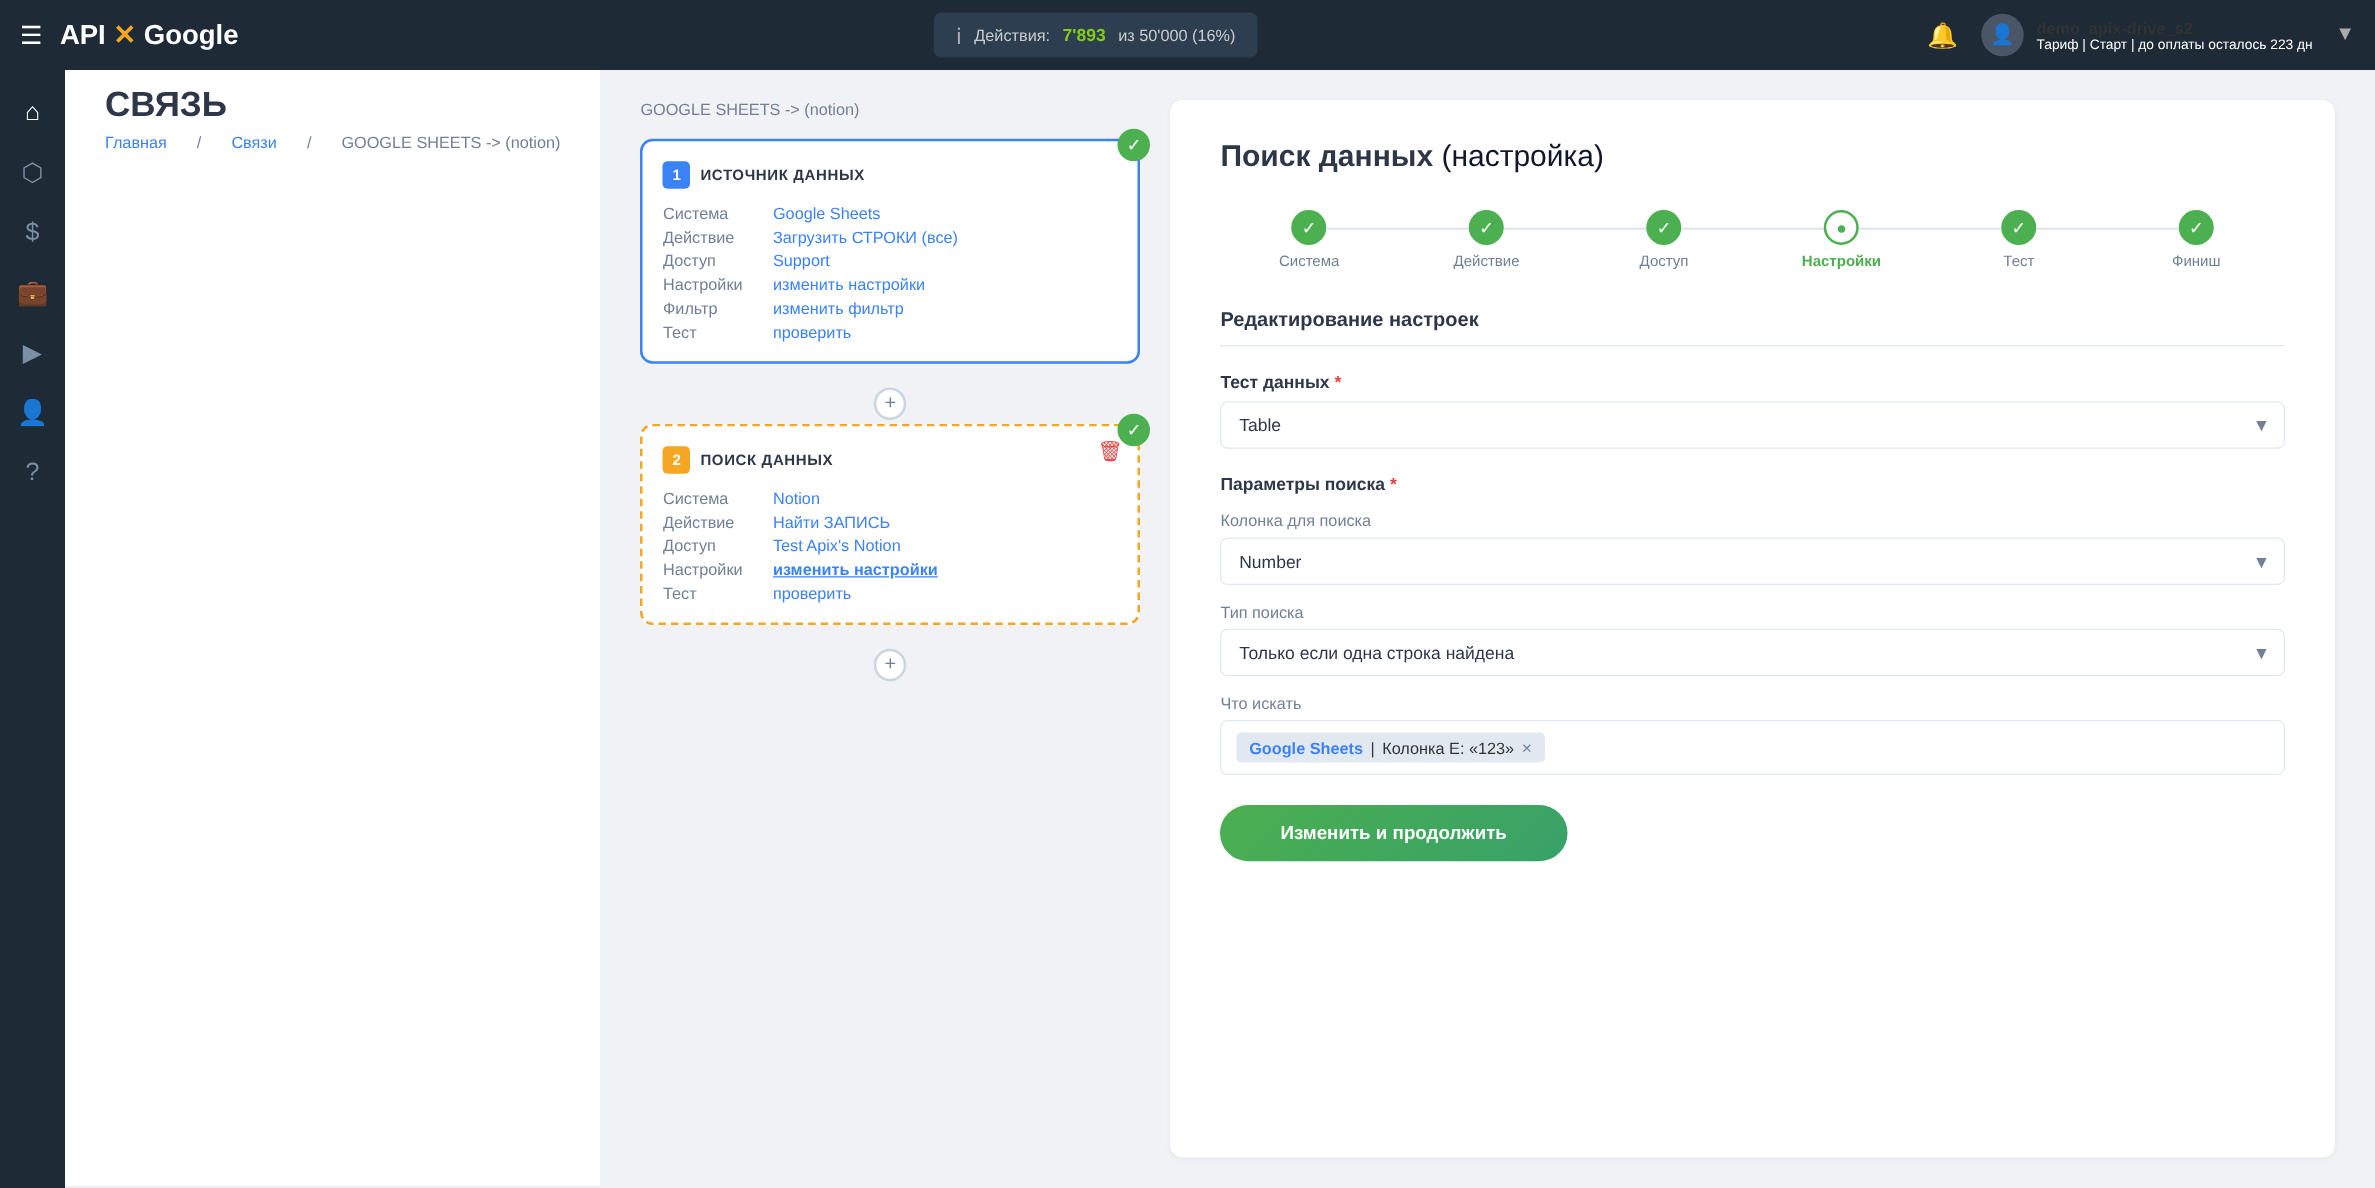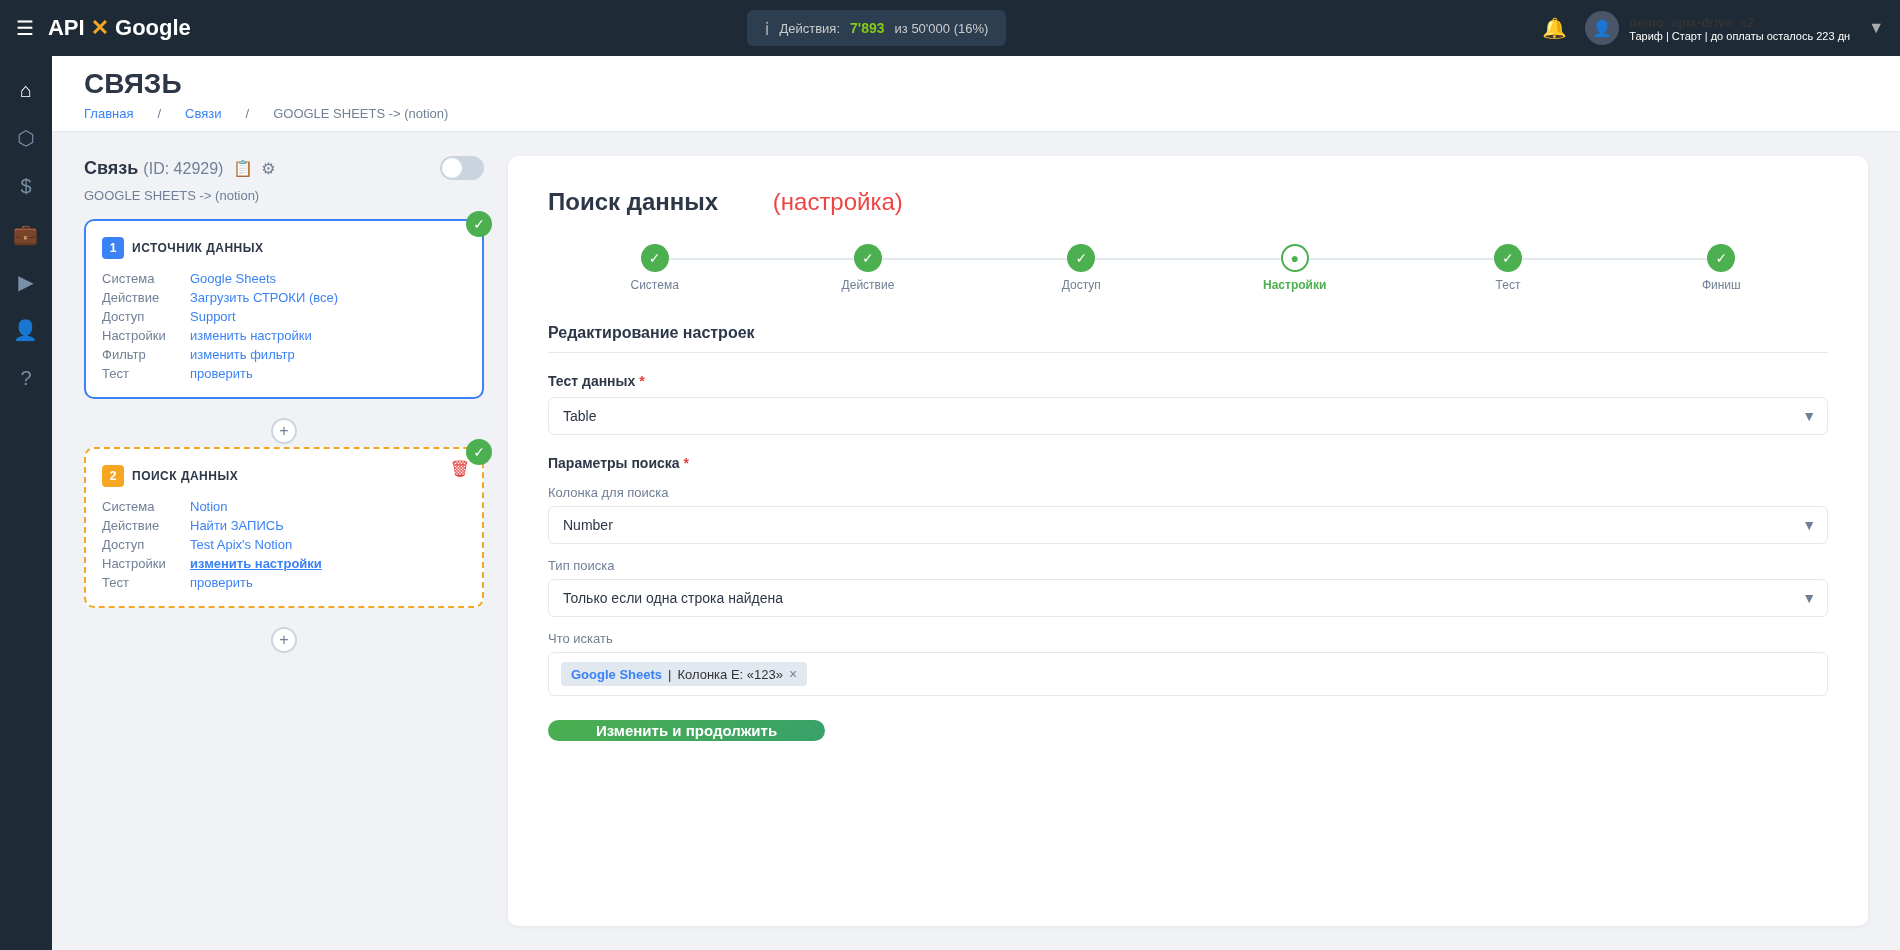--- a/index.html
+++ b/index.html
@@ -64,21 +64,21 @@
       border-radius: 8px;
     }
     .sidebar-item.active { color: #fff; }
 
     
     .main-wrap {
       margin-top: 56px;
       margin-left: 52px;
       min-height: calc(100vh - 56px);
       display: flex;
-      flex-direction: column;
+      flex-direction: row;
     }
 
     
     .page-header {
       background: #fff;
       padding: 12px 32px 0 32px;
       border-bottom: 1px solid #e2e8f0;
     }
     .page-title {
       font-size: 28px;
@@ -220,21 +220,21 @@
       padding: 32px 40px;
       box-shadow: 0 1px 4px rgba(0,0,0,0.06);
     }
 
     .panel-title {
       font-size: 24px;
       font-weight: 700;
       color: #2d3748;
       margin-bottom: 28px;
     }
-    .panel-title-sub { color: #ef4444; font-weight: 400; margin-left: 48px; }
+    .panel-title-sub { color: #0f172a; font-weight: 400; }
 
     
     .stepper {
       display: flex;
       align-items: center;
       gap: 0;
       margin-bottom: 32px;
     }
     .step-item {
       display: flex; flex-direction: column; align-items: center;
@@ -347,21 +347,21 @@
     }
     .tag-source { color: #3b82f6; font-weight: 600; }
     .tag-remove { color: #718096; cursor: pointer; font-size: 14px; }
 
     
     .btn-primary {
       background: linear-gradient(135deg, #4caf50, #38a169);
       color: #fff;
       border: none;
       border-radius: 24px;
-      padding: 2px 48px;
+      padding: 14px 48px;
       font-size: 15px;
       font-weight: 600;
       cursor: pointer;
       margin-top: 24px;
       display: block;
       text-align: center;
     }
   </style>
 </head>
 <body>
@@ -417,31 +417,20 @@
       <span>/</span>
       <a>Связи</a>
       <span>/</span>
       <span>GOOGLE SHEETS -&gt; (notion)</span>
     </div>
   </div>
 
   <div class="content-area">
 
     <div class="left-panel">
-      <div class="connection-header">
-        <span class="connection-title">
-          <span>Связь</span>
-          <span class="connection-id">(ID: 42929)</span>
-        </span>
-        <div class="conn-icons">
-          <span>📋</span>
-          <span>⚙</span>
-        </div>
-        <div class="toggle-switch"></div>
-      </div>
       <div class="connection-subtitle">GOOGLE SHEETS -&gt; (notion)</div>
 
       <div class="block-card">
         <div class="block-check">✓</div>
         <div class="block-header">
           <div class="block-num">1</div>
           <span class="block-title">ИСТОЧНИК ДАННЫХ</span>
         </div>
         <div class="block-rows">
           <div class="block-row">

